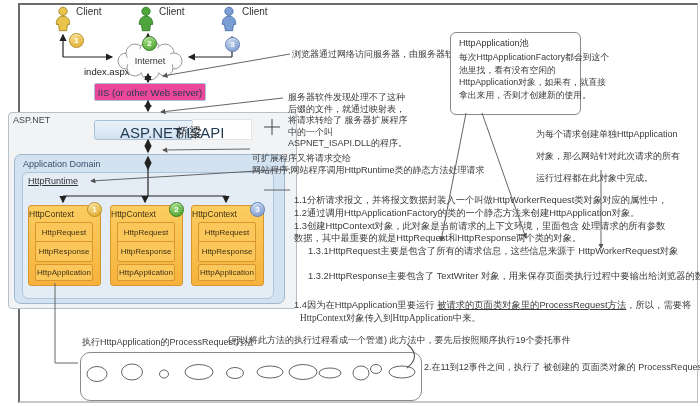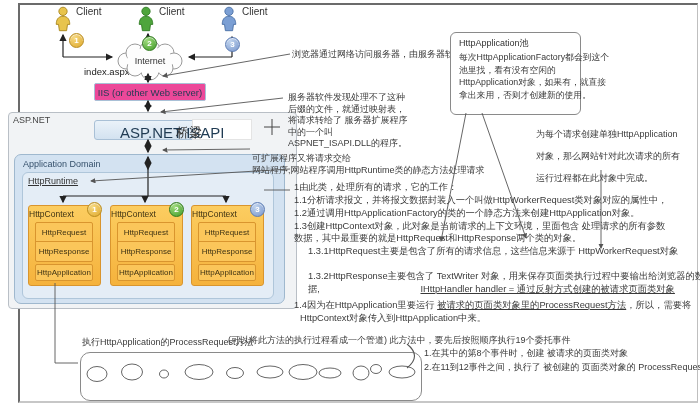--- a/index.html
+++ b/index.html
@@ -158,40 +158,34 @@
 对象，那么网站针对此次请求的所有
 运行过程都在此对象中完成。</div>
 
   <div class="abs pool-box"></div>
   <div class="abs pool-title nowrap">HttpApplication池</div>
   <div class="abs pool-body preline">每次HttpApplicationFactory都会到这个
 池里找，看有没有空闲的
 HttpApplication对象，如果有，就直接
 拿出来用，否则才创建新的使用。</div>
 
-  <div class="abs list-line nowrap" style="left:294px;top:181px;">1由此类，处理所有的请求，它的工作：</div>
   <div class="abs list-line nowrap" style="left:294px;top:194px;">1.1分析请求报文，并将报文数据封装入一个叫做HttpWorkerRequest类对象对应的属性中，</div>
   <div class="abs list-line nowrap" style="left:294px;top:207px;">1.2通过调用HttpApplicationFactory的类的一个静态方法来创建HttpApplication对象。</div>
   <div class="abs list-line nowrap" style="left:294px;top:220px;">1.3创建HttpContext对象，此对象是当前请求的上下文环境，里面包含 处理请求的所有参数</div>
   <div class="abs list-line nowrap" style="left:294px;top:232px;">数据，其中最重要的就是HttpRequest和HttpResponse两个类的对象。</div>
   <div class="abs list-line nowrap" style="left:308px;top:245px;">1.3.1HttpRequest主要是包含了所有的请求信息，这些信息来源于 HttpWorkerRequest对象</div>
   <div class="abs list-line nowrap" style="left:308px;top:270px;">1.3.2HttpResponse主要包含了 TextWriter 对象，用来保存页面类执行过程中要输出给浏览器的数</div>
-  <div class="abs list-line nowrap" style="left:308px;top:283px;">
-    <span>据,</span>
-    <span class="u" style="margin-left:98px;">IHttpHandler handler = 通过反射方式创建的被请求页面类对象</span>
-  </div>
   <div class="abs list-line nowrap" style="left:294px;top:299px;">
     <span>1.4因为在HttpApplication里要运行 </span><span class="u">被请求的页面类对象里的ProcessRequest方法</span><span>，所以，需要将</span>
   </div>
-  <div class="abs list-line nowrap" style="left:300px;top:312px;">HttpContext对象传入到HttpApplication中来。</div>
+  <div class="abs list-line nowrap" style="left:300px;top:312px;font-family:Liberation Serif, serif;">HttpContext对象传入到HttpApplication中来。</div>
 
   <div class="abs note nowrap" style="left:82px;top:336px;">执行HttpApplication的ProcessRequest方法</div>
   <div class="abs note nowrap" style="left:228px;top:334px;">(可以将此方法的执行过程看成一个管道) 此方法中，要先后按照顺序执行19个委托事件</div>
   <div class="abs pipe-box"></div>
-  <div class="abs note nowrap" style="left:424px;top:347px;">1.在其中的第8个事件时，创建 被请求的页面类对象</div>
   <div class="abs note nowrap" style="left:424px;top:361px;">2.在11到12事件之间，执行了 被创建的 页面类对象的 ProcessRequest方法</div>
 
   <svg class="overlay" width="700" height="406" viewBox="0 0 700 406">
     <defs>
       <marker id="mb" markerWidth="8" markerHeight="8" refX="5" refY="3" orient="auto">
         <path d="M0,0 L6,3 L0,6 Z" fill="#222"></path>
       </marker>
       <marker id="mg" markerWidth="8" markerHeight="8" refX="5" refY="3" orient="auto">
         <path d="M0,0 L6,3 L0,6 Z" fill="#555"></path>
       </marker>

